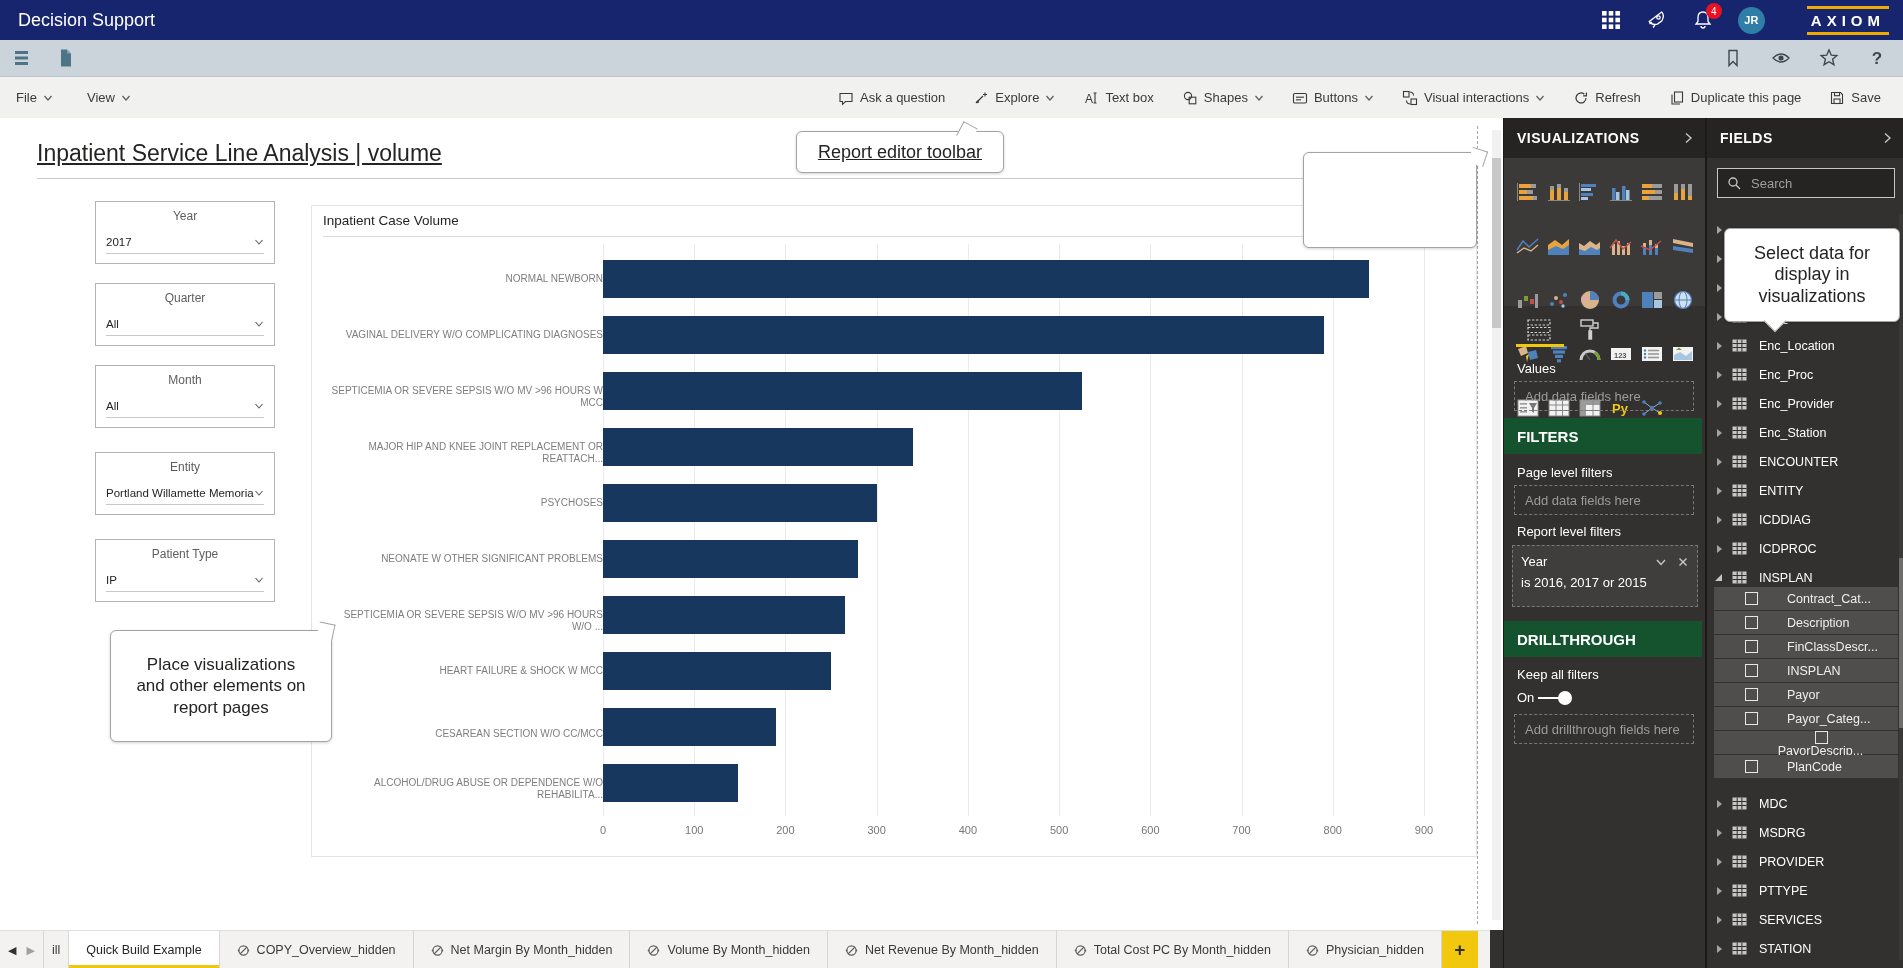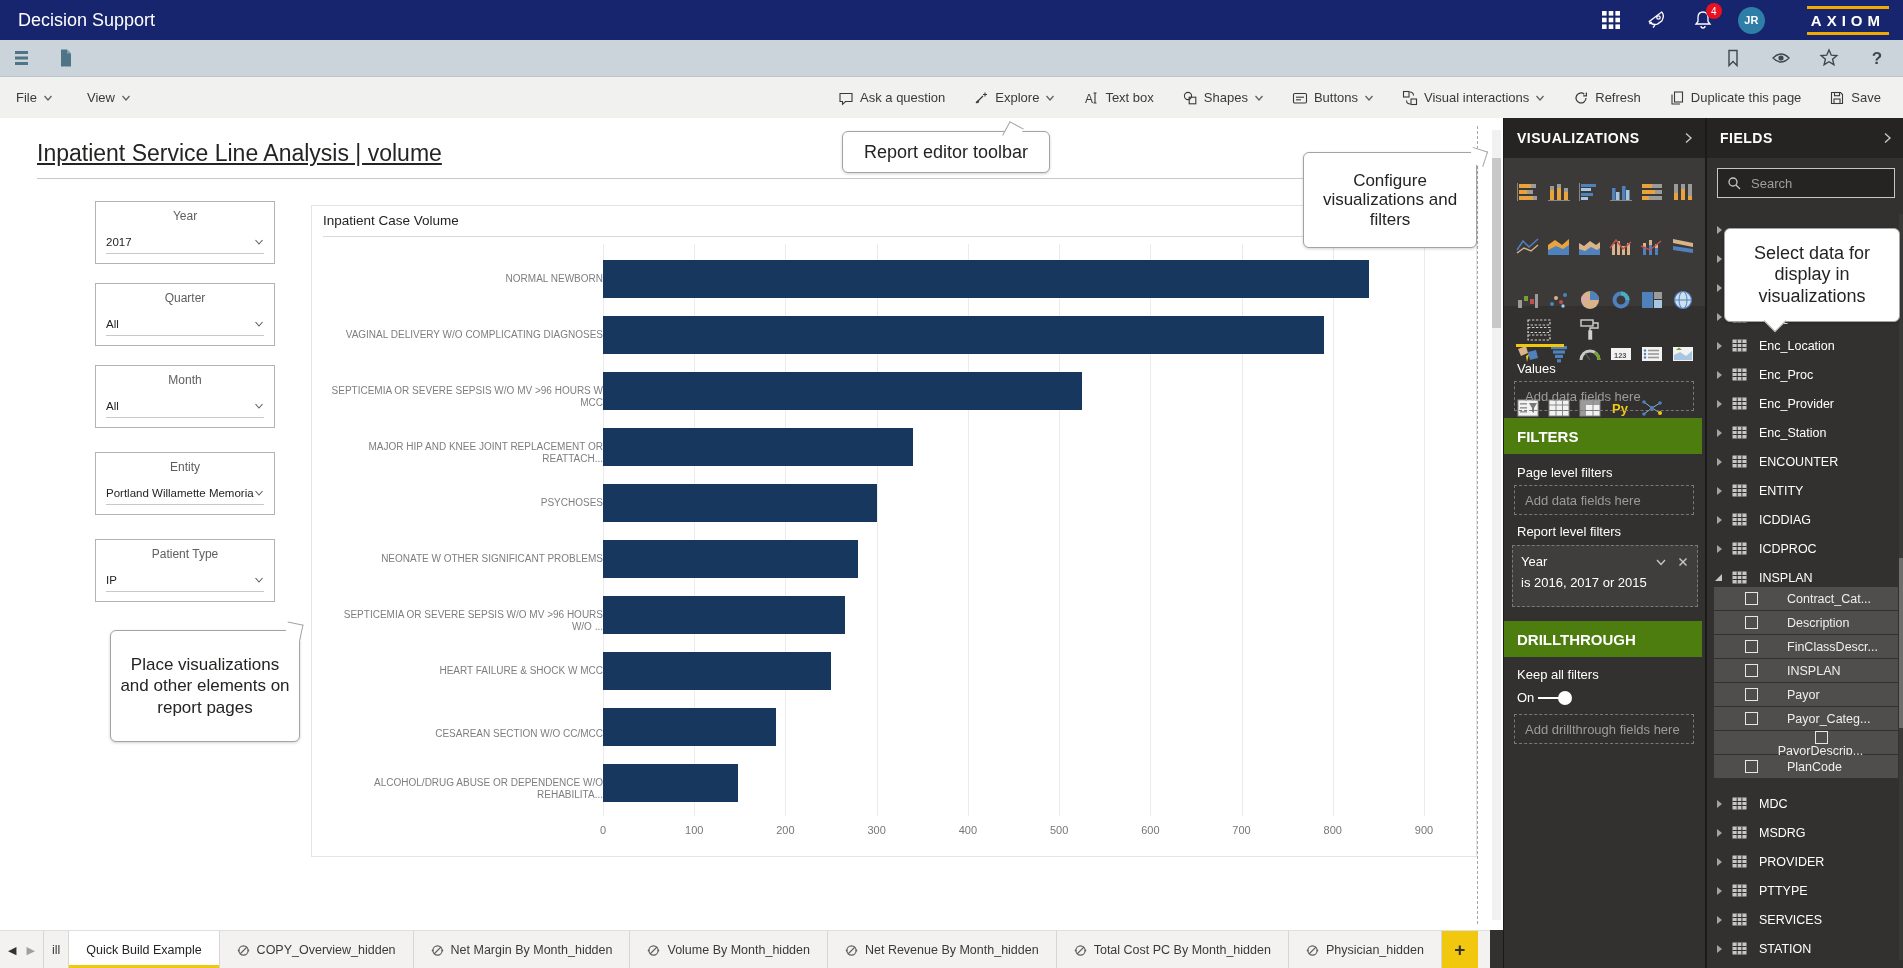--- a/index.html
+++ b/index.html
@@ -81,21 +81,21 @@
 
   .vizgrid{position:absolute;left:0;top:40px;right:0;height:148px;background:#3b3a39;
            display:grid;grid-template-columns:repeat(6,1fr);padding:8px 8px 4px 8px;box-sizing:border-box;}
   .vizic{width:24px;height:22px;margin:16px auto;cursor:pointer;}
   .viztabs{position:absolute;left:0;top:190px;right:0;height:44px;display:flex;align-items:center;gap:26px;padding-left:22px;}
   .viztab{width:26px;height:26px;color:#d2d0ce;cursor:pointer;}
   .viztab-underline{position:absolute;left:12px;top:36px;width:48px;height:3px;background:#f2c80f;}
   .sec-label{position:absolute;left:13px;font-size:13px;color:#fff;}
   .dashbox{position:absolute;left:10px;width:180px;height:30px;border:1px dashed #7a7875;box-sizing:border-box;
            color:#9d9b99;font-size:13px;display:flex;align-items:center;padding-left:10px;cursor:pointer;}
-  .band{position:absolute;left:0;right:4px;height:36px;background:#4d7c0f;display:flex;align-items:center;text-align:right;}
+  .band{position:absolute;left:0;right:4px;height:36px;background:#14532d;display:flex;align-items:center;text-align:right;}
   .band .t{margin-left:13px;font-size:15px;font-weight:bold;}
   .fcard{position:absolute;left:8px;width:186px;height:62px;background:#3f3e3c;border:1px dashed #7a7875;box-sizing:border-box;}
   .fcard .r1{display:flex;align-items:center;margin:8px 8px 0 8px;}
   .fcard .fname{font-size:13px;color:#fff;flex:1;}
   .fcard .ic{width:12px;height:12px;color:#c8c6c4;margin-left:10px;cursor:pointer;}
   .fcard .cond{margin:6px 8px 0 8px;font-size:13px;color:#fff;}
   .togglerow{position:absolute;left:13px;display:flex;align-items:center;gap:4px;font-size:13px;color:#fff;}
   .tgl{width:34px;height:14px;position:relative;cursor:pointer;}
   .tgl .line{position:absolute;left:0;top:6px;width:30px;height:2px;background:#fff;}
   .tgl .knob{position:absolute;right:0;top:0;width:14px;height:14px;border-radius:50%;background:#fff;}
@@ -404,31 +404,30 @@
         <div class="cat" style="top: 403px;">SEPTICEMIA OR SEVERE SEPSIS W/O MV &gt;96 HOURS W/O ...</div>
         <div class="bar" title="SEPTICEMIA OR SEVERE SEPSIS W/O MV &gt;96 HOURS W/O ...: 265" style="left: 291px; top: 390px; width: 241.739px; background: rgb(23, 55, 94);"></div>
         <div class="cat" style="top: 459px;">HEART FAILURE &amp; SHOCK W MCC</div>
         <div class="bar" title="HEART FAILURE &amp; SHOCK W MCC: 250" style="left: 291px; top: 446px; width: 228.056px; background: rgb(23, 55, 94);"></div>
         <div class="cat" style="top: 522px;">CESAREAN SECTION W/O CC/MCC</div>
         <div class="bar" title="CESAREAN SECTION W/O CC/MCC: 190" style="left: 291px; top: 502px; width: 173.322px; background: rgb(23, 55, 94);"></div>
         <div class="cat" style="top: 571px;">ALCOHOL/DRUG ABUSE OR DEPENDENCE W/O REHABILITA...</div>
         <div class="bar" title="ALCOHOL/DRUG ABUSE OR DEPENDENCE W/O REHABILITA...: 148" style="left: 291px; top: 558px; width: 135.009px; background: rgb(23, 55, 94);"></div>
       </div>
 
-    <div class="callout" style="left:842px;top:13px;width:206px;height:40px;font-size:18px;">
+    <div class="callout" style="left:796px;top:13px;width:206px;height:40px;font-size:18px;text-decoration:underline;">
       <div class="tail up" style="top:-8px;right:28px;transform:rotate(-62deg);"></div>
       <span>Report editor toolbar</span>
     </div>
 
     <div class="callout" style="left:1303px;top:34px;width:160px;height:94px;font-size:17px;line-height:1.15;padding:0 6px;">
       <div class="tail up" style="top:-4px;right:-10px;transform:rotate(18deg);"></div>
-      <span>Configure visualizations and filters</span>
     </div>
 
-    <div class="callout" style="left:110px;top:512px;width:180px;height:110px;font-size:17px;line-height:1.25;padding:0 4px;">
+    <div class="callout" style="left:110px;top:512px;width:180px;height:110px;font-size:17px;line-height:1.25;padding:0 20px;">
       <div class="tail up" style="top:-8px;right:-3px;transform:rotate(12deg);"></div>
       <span>Place visualizations and other elements on report pages</span>
     </div>
   </div>
 
   <div class="abs rightbg">
     <div class="abs gutter">
       <div class="abs sbtrack"></div>
       <div class="abs sbthumb"></div>
     </div>

